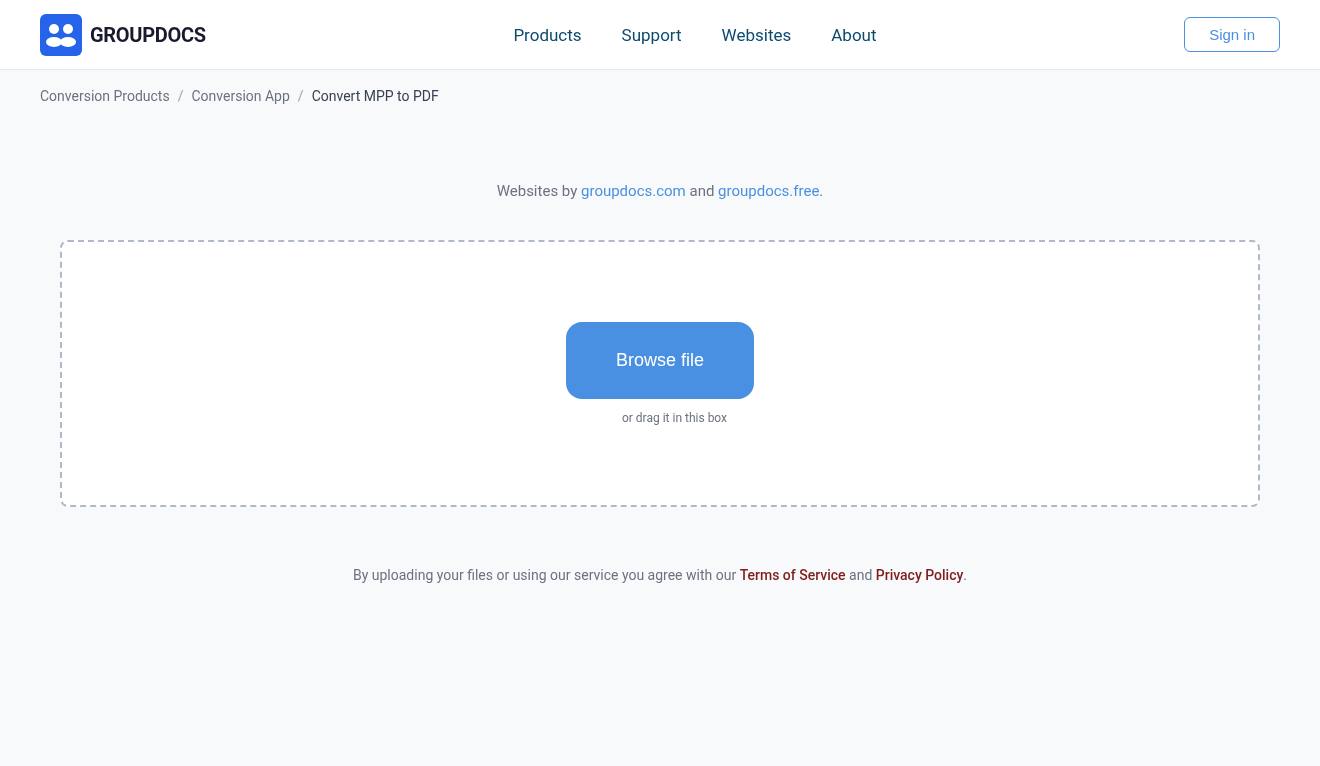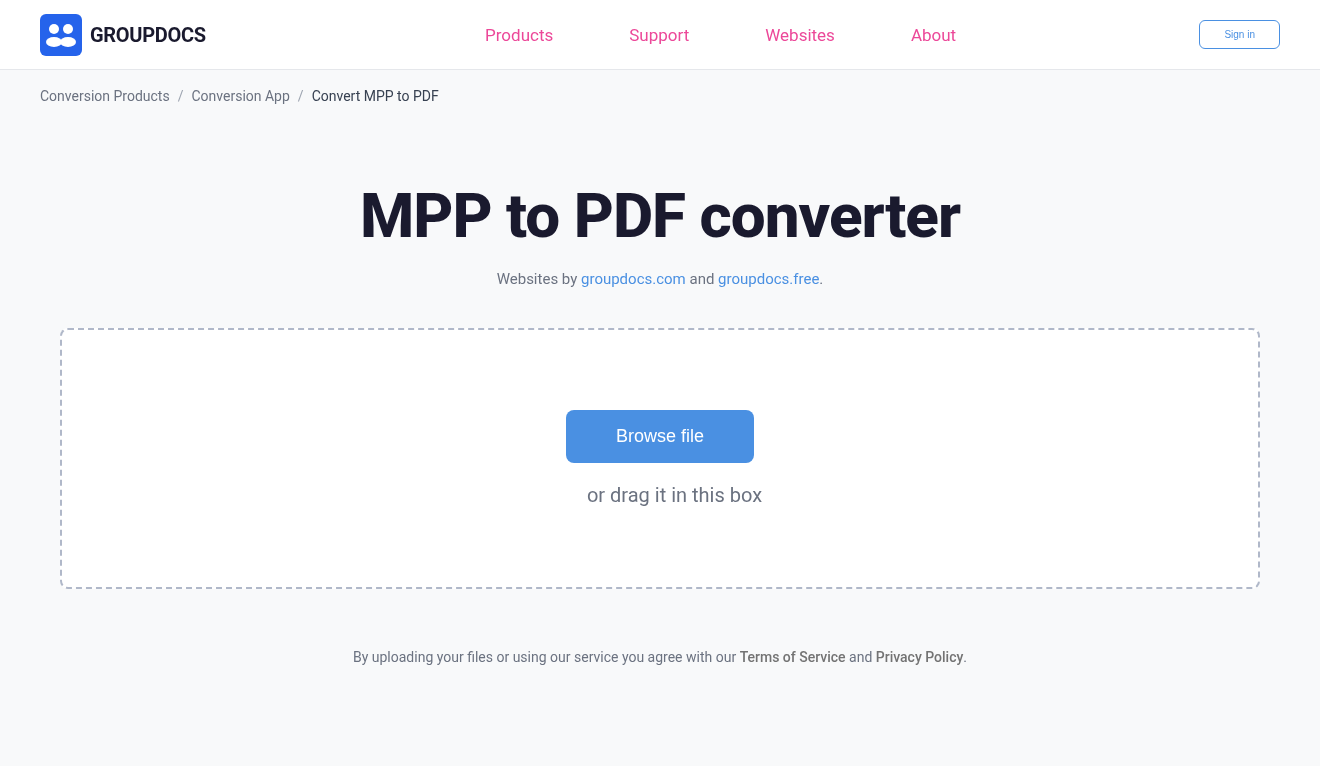--- a/index.html
+++ b/index.html
@@ -42,38 +42,37 @@
     }
 
     .navbar-center {
       display: flex;
       align-items: center;
       gap: 40px;
     }
 
     .nav-link {
       font-size: 17px;
-      color: #ec4899;
+      color: #0c4a6e;
       text-decoration: none;
       font-weight: 400;
       cursor: pointer;
       padding: 8px 0;
-      margin-left: 36px;
     }
 
     .navbar-right {
       display: flex;
       align-items: center;
     }
 
     .sign-in-btn {
       border: 1.5px solid #4a90e2;
       background: #fff;
       color: #4a90e2;
-      font-size: 10px;
+      font-size: 15px;
       font-weight: 500;
       padding: 8px 24px;
       border-radius: 6px;
       cursor: pointer;
     }
 
     
     .breadcrumb {
       display: flex;
       align-items: center;
@@ -150,46 +149,46 @@
       justify-content: center;
       padding: 80px 40px;
       margin-bottom: 40px;
       min-height: 230px;
     }
 
     .browse-btn {
       background-color: #4a90e2;
       color: #fff;
       border: none;
-      border-radius: 8px;
+      border-radius: 16px;
       font-size: 18px;
       font-weight: 500;
-      padding: 16px 50px;
-      cursor: pointer;
-      margin-bottom: 20px;
+      padding: 28px 50px;
+      cursor: pointer;
+      margin-bottom: 12px;
       transition: background 0.2s;
     }
 
     .drag-text {
-      font-size: 20px;
+      font-size: 12px;
       color: #6b7280;
       text-align: center;
       margin-left: 29px;
     }
 
     
     .footer-note {
       font-size: 14px;
       color: #6b7280;
       text-align: center;
       padding: 20px 40px;
     }
 
     .footer-note a {
-      color: #737373;
+      color: #7f1d1d;
       text-decoration: none;
       font-weight: 500;
     }
 
     
     .logo-svg {
       display: inline-block;
       width: 42px;
       height: 42px;
     }
@@ -226,21 +225,20 @@
 
 <div class="breadcrumb">
   <a class="breadcrumb-item">Conversion Products</a>
   <span class="breadcrumb-separator">/</span>
   <a class="breadcrumb-item">Conversion App</a>
   <span class="breadcrumb-separator">/</span>
   <span class="breadcrumb-current">Convert MPP to PDF</span>
 </div>
 
 <main class="main-content">
-  <h1 class="page-title">MPP to PDF converter</h1>
 
   <p class="powered-by">
     <span>Websites by </span><a href="#">groupdocs.com</a><span> and </span><a href="#">groupdocs.free</a><span>.</span>
   </p>
 
   <div class="drop-zone">
     <button class="browse-btn">Browse file</button>
     <span class="drag-text">or drag it in this box</span>
   </div>
 

